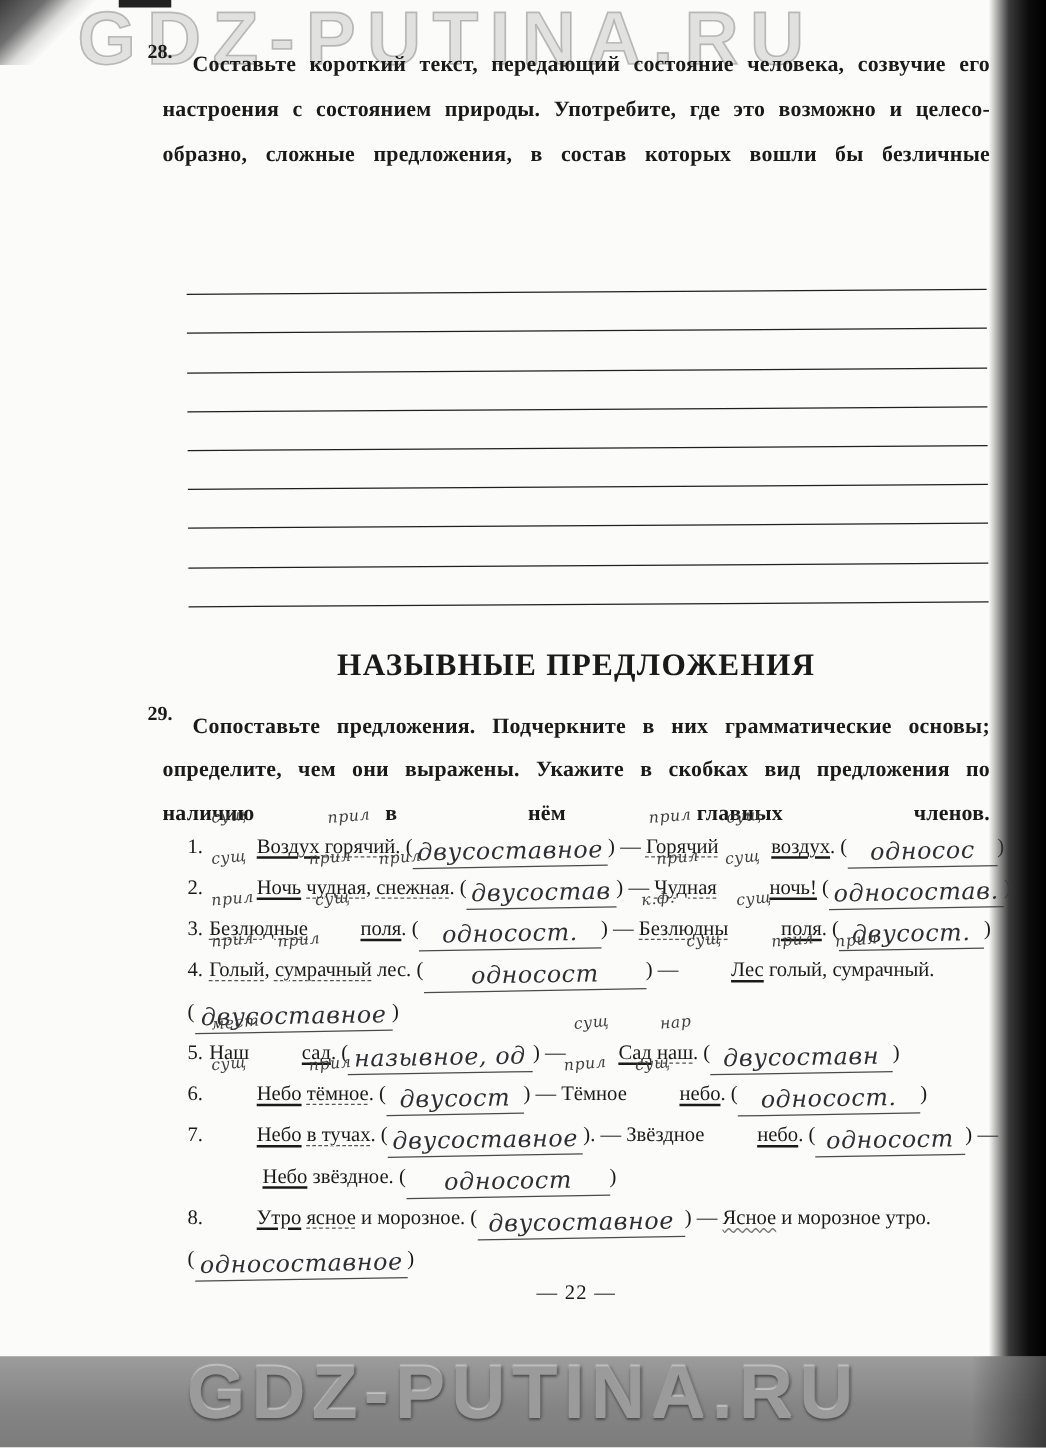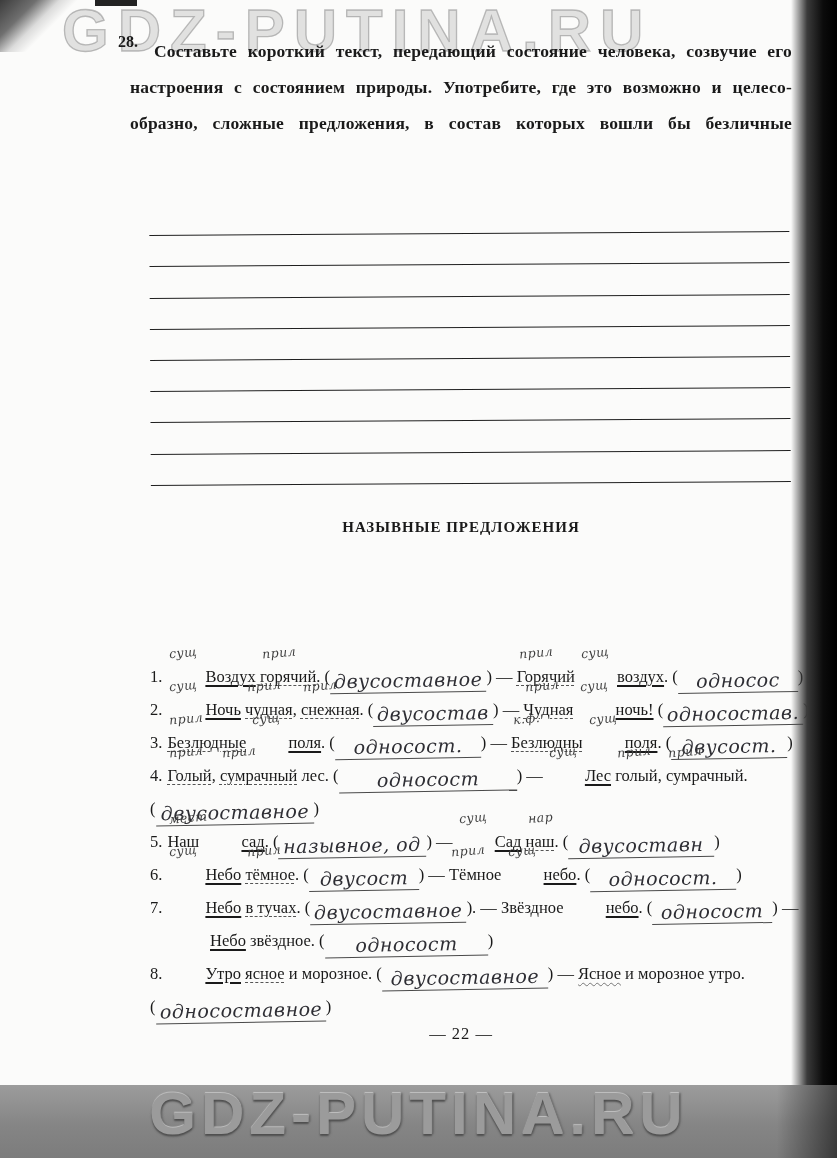--- a/index.html
+++ b/index.html
@@ -35,21 +35,21 @@
   .jline.first{padding-left:24px;position:relative;}
   .exnum{position:absolute;left:-12px;top:0;font-weight:bold;}
   #topics{top:166px;}
   #topics .jline{font-weight:bold;font-size:17.5px;line-height:35px;text-align:justify;text-align-last:justify;}
   #topics .jline.indent{text-indent:22px;}
   #topics .jline.last{text-align-last:left;}
   
   #wlines{position:absolute;left:150px;top:203px;width:640px;transform:rotate(-0.35deg);}
   .rline{height:30.2px;border-bottom:1.7px solid #1f1f1f;}
   
-  #heading{top:519px;text-align:center;font-weight:bold;font-size:15px;letter-spacing:1px;}
+  #heading{top:519px;text-align:center;font-weight:bold;font-size:25px;letter-spacing:1px;}
   #ex29{top:563px;}
   
   #list{position:absolute;left:150px;top:660px;width:656px;font-size:16.5px;}
   .item-line{height:33px;line-height:33px;white-space:nowrap;}
   .item-line.ind{padding-left:22px;}
   .inum{margin-right:5px;}
   .pt{}
   .u-s{text-decoration:underline;text-decoration-thickness:1.5px;text-underline-offset:3px;margin-left:38px;}
   .u-d{text-decoration:underline dashed;text-decoration-thickness:1.3px;text-underline-offset:3px;text-decoration-color:#555;}
   .u-w{text-decoration:underline wavy;text-decoration-thickness:1px;text-underline-offset:3px;text-decoration-color:#777;}
@@ -87,20 +87,28 @@
       <div class="rline"></div>
       <div class="rline"></div>
       <div class="rline"></div>
       <div class="rline"></div>
       <div class="rline"></div>
       <div class="rline"></div>
     </div>
 
   <div id="heading" class="col">НАЗЫВНЫЕ ПРЕДЛОЖЕНИЯ</div>
 
+  <div id="ex29" class="col">
+    <span class="exnum">29.</span>
+    <div id="ex29-body">
+        <div class="jline first">Сопоставьте предложения. Подчеркните в них грамматические основы;</div>
+        <div class="jline">определите, чем они выражены. Укажите в скобках вид предложения по</div>
+        <div class="jline last">наличию в нём главных членов.</div>
+      </div>
+  </div>
 
   <div id="list">
       <div class="item">
         <div class="item-line"><span class="inum">1.</span><span class="aw"><span class="pt u-s">Воздух</span><span class="annot">сущ</span></span><span class="pt"> </span><span class="aw"><span class="pt u-d">горячий</span><span class="annot">прил</span></span><span class="pt">. (</span><span class="hand" style="min-width: 148px;">двусоставное</span><span class="pt">) — </span><span class="aw"><span class="pt u-d">Горячий</span><span class="annot">прил</span></span><span class="pt"> </span><span class="aw"><span class="pt u-s">воздух</span><span class="annot">сущ</span></span><span class="pt">. (</span><span class="hand" style="min-width: 112px;">односос</span><span class="pt">)</span></div>
       </div>
       <div class="item">
         <div class="item-line"><span class="inum">2.</span><span class="aw"><span class="pt u-s">Ночь</span><span class="annot">сущ</span></span><span class="pt"> </span><span class="aw"><span class="pt u-d">чудная</span><span class="annot">прил</span></span><span class="pt">, </span><span class="aw"><span class="pt u-d">снежная</span><span class="annot">прил</span></span><span class="pt">. (</span><span class="hand" style="min-width: 92px;">двусостав</span><span class="pt">) — </span><span class="aw"><span class="pt u-d">Чудная</span><span class="annot">прил</span></span><span class="pt"> </span><span class="aw"><span class="pt u-s">ночь!</span><span class="annot">сущ</span></span><span class="pt"> (</span><span class="hand" style="min-width: 128px;">односостав.</span><span class="pt">)</span></div>
       </div>
       <div class="item">
         <div class="item-line"><span class="inum">3.</span><span class="aw"><span class="pt u-d">Безлюдные</span><span class="annot">прил</span></span><span class="pt"> </span><span class="aw"><span class="pt u-s">поля</span><span class="annot">сущ</span></span><span class="pt">. (</span><span class="hand" style="min-width: 138px;">односост.</span><span class="pt">) — </span><span class="aw"><span class="pt u-d">Безлюдны</span><span class="annot">к.ф.</span></span><span class="pt"> </span><span class="aw"><span class="pt u-s">поля</span><span class="annot">сущ</span></span><span class="pt">. (</span><span class="hand" style="min-width: 108px;">двусост.</span><span class="pt">)</span></div>

